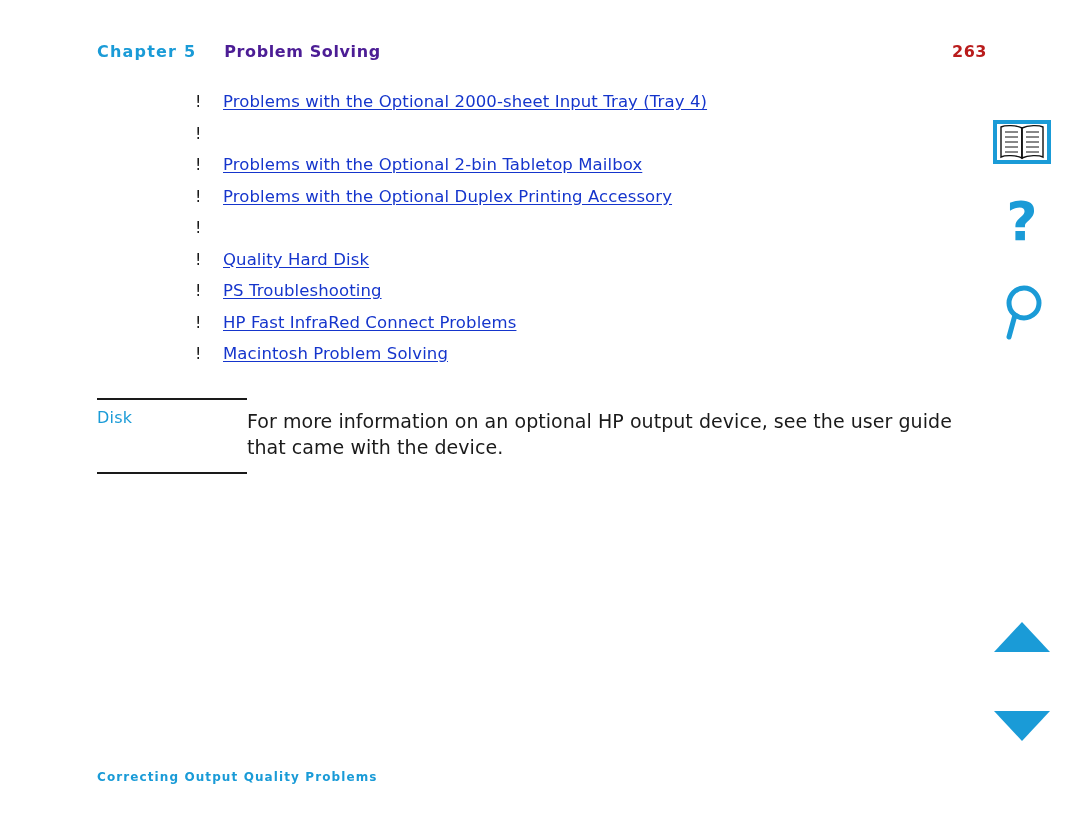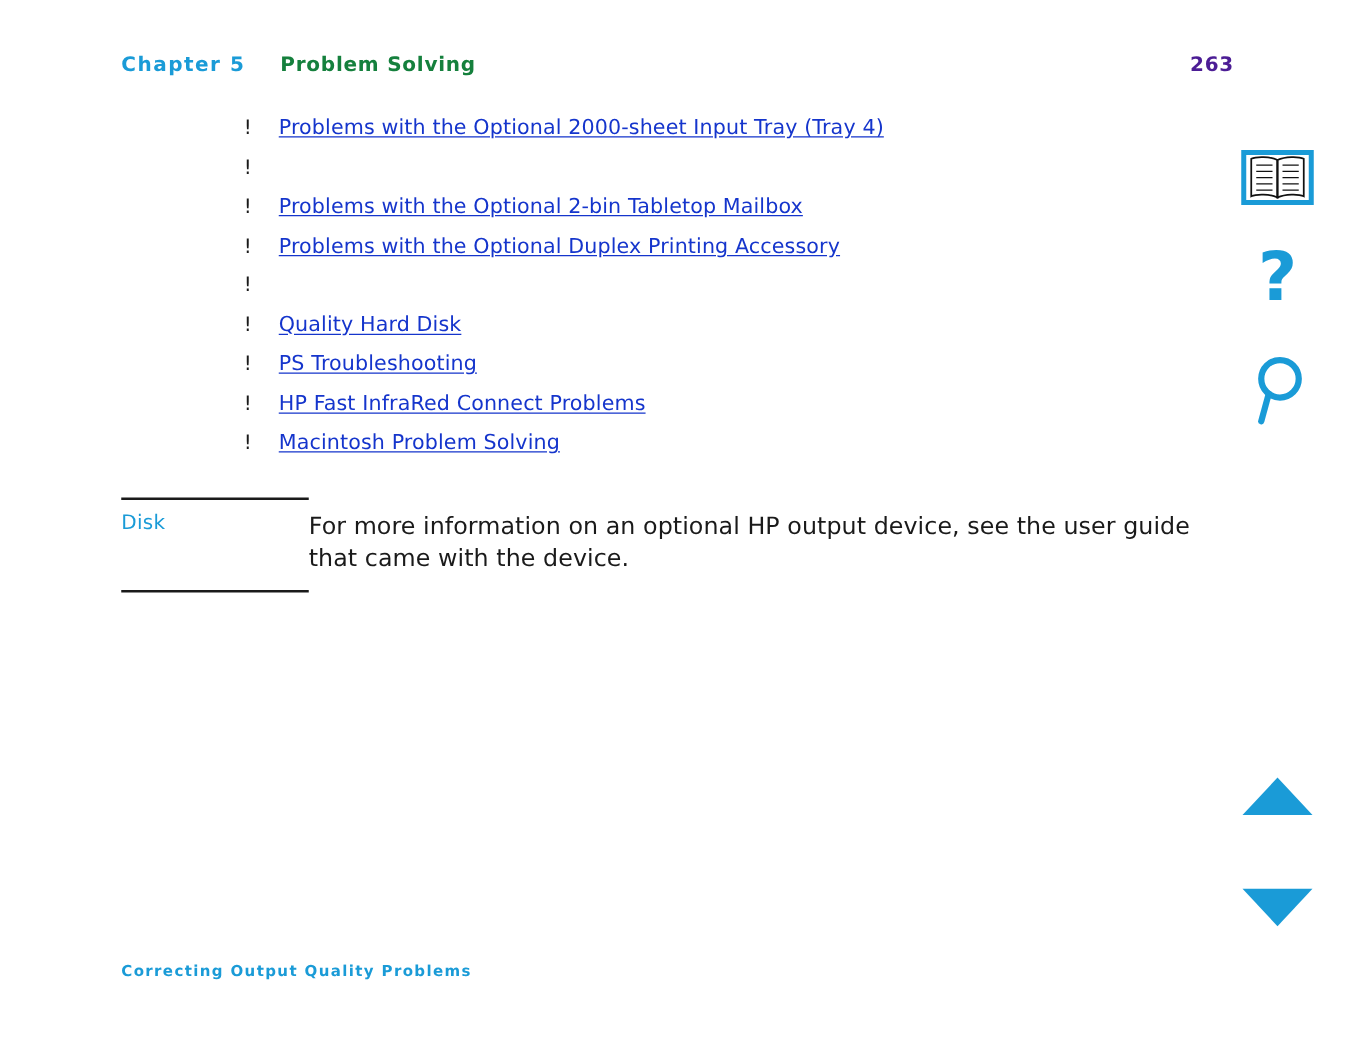--- a/index.html
+++ b/index.html
@@ -32,29 +32,29 @@
   .header .chapter-label {
     font-size: 16px;
     font-weight: bold;
     color: #1a9bd7;
     letter-spacing: 1.2px;
     white-space: nowrap;
   }
   .header .chapter-title {
     font-size: 16px;
     font-weight: bold;
-    color: #15803d;
+    color: #4c1d95;
     letter-spacing: 0.6px;
     margin-left: 28px;
     white-space: nowrap;
   }
   .header .page-number {
     font-size: 16px;
     font-weight: bold;
-    color: #4c1d95;
+    color: #b91c1c;
     margin-left: auto;
     letter-spacing: 0.5px;
   }
 
   
   .bullet-list {
     position: absolute;
     top: 92px;
     left: 195px;
     width: 790px;

